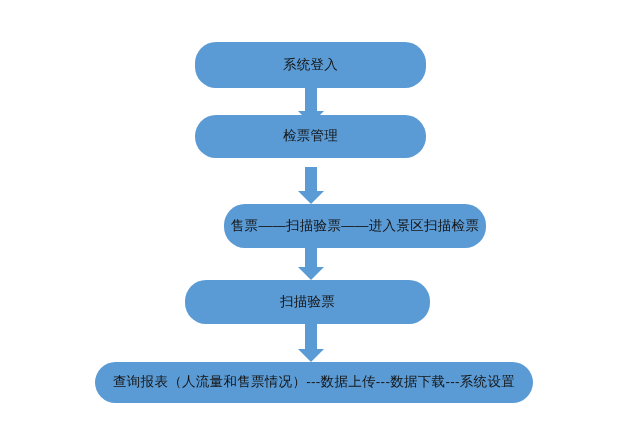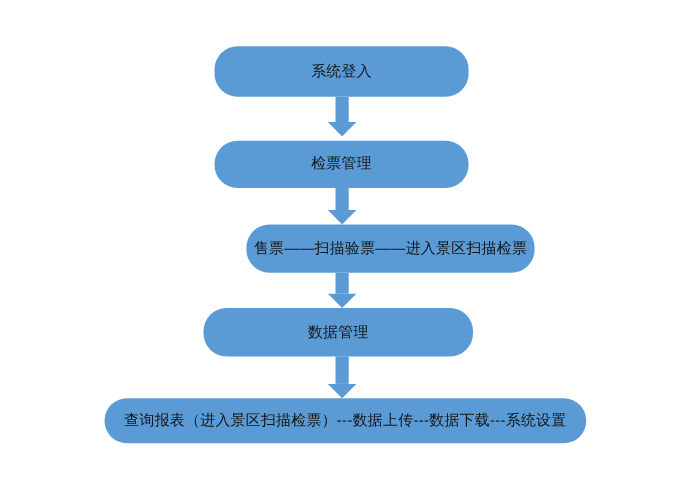--- a/index.html
+++ b/index.html
@@ -30,21 +30,21 @@
     line-height: 1.2;
     letter-spacing: 0.3px;
     white-space: nowrap;
     text-align: center;
   }
   .node-label {
     display: inline-block;
   }
   
   #node-login      { left: 195px; top: 42px;  width: 231px; height: 46px; }
-  #node-check      { left: 195px; top: 128px; width: 231px; height: 43px; }
+  #node-check      { left: 195px; top: 115px; width: 231px; height: 43px; }
   #node-ticket     { left: 180px; top: 204px; width: 262px; height: 44px; margin-left: 44px; }
   #node-data       { left: 185px; top: 280px; width: 245px; height: 44px; }
   #node-report     { left: 95px;  top: 362px; width: 438px; height: 41px; }
 
   
   .arrow {
     position: absolute;
     width: 26px;
   }
   .arrow .shaft {
@@ -105,25 +105,25 @@
   <div class="node" id="node-ticket">
     <span class="node-label">售票——扫描验票——进入景区扫描检票</span>
   </div>
 
   <div class="arrow" id="arrow-3">
     <div class="shaft"></div>
     <div class="head"></div>
   </div>
 
   <div class="node" id="node-data">
-    <span class="node-label">数据管理</span>
+    <span class="node-label">扫描验票</span>
   </div>
 
   <div class="arrow" id="arrow-4">
     <div class="shaft"></div>
     <div class="head"></div>
   </div>
 
   <div class="node" id="node-report">
-    <span class="node-label">查询报表（进入景区扫描检票）---数据上传---数据下载---系统设置</span>
+    <span class="node-label">查询报表（人流量和售票情况）---数据上传---数据下载---系统设置</span>
   </div>
 
 </div>
 
 </body></html>

